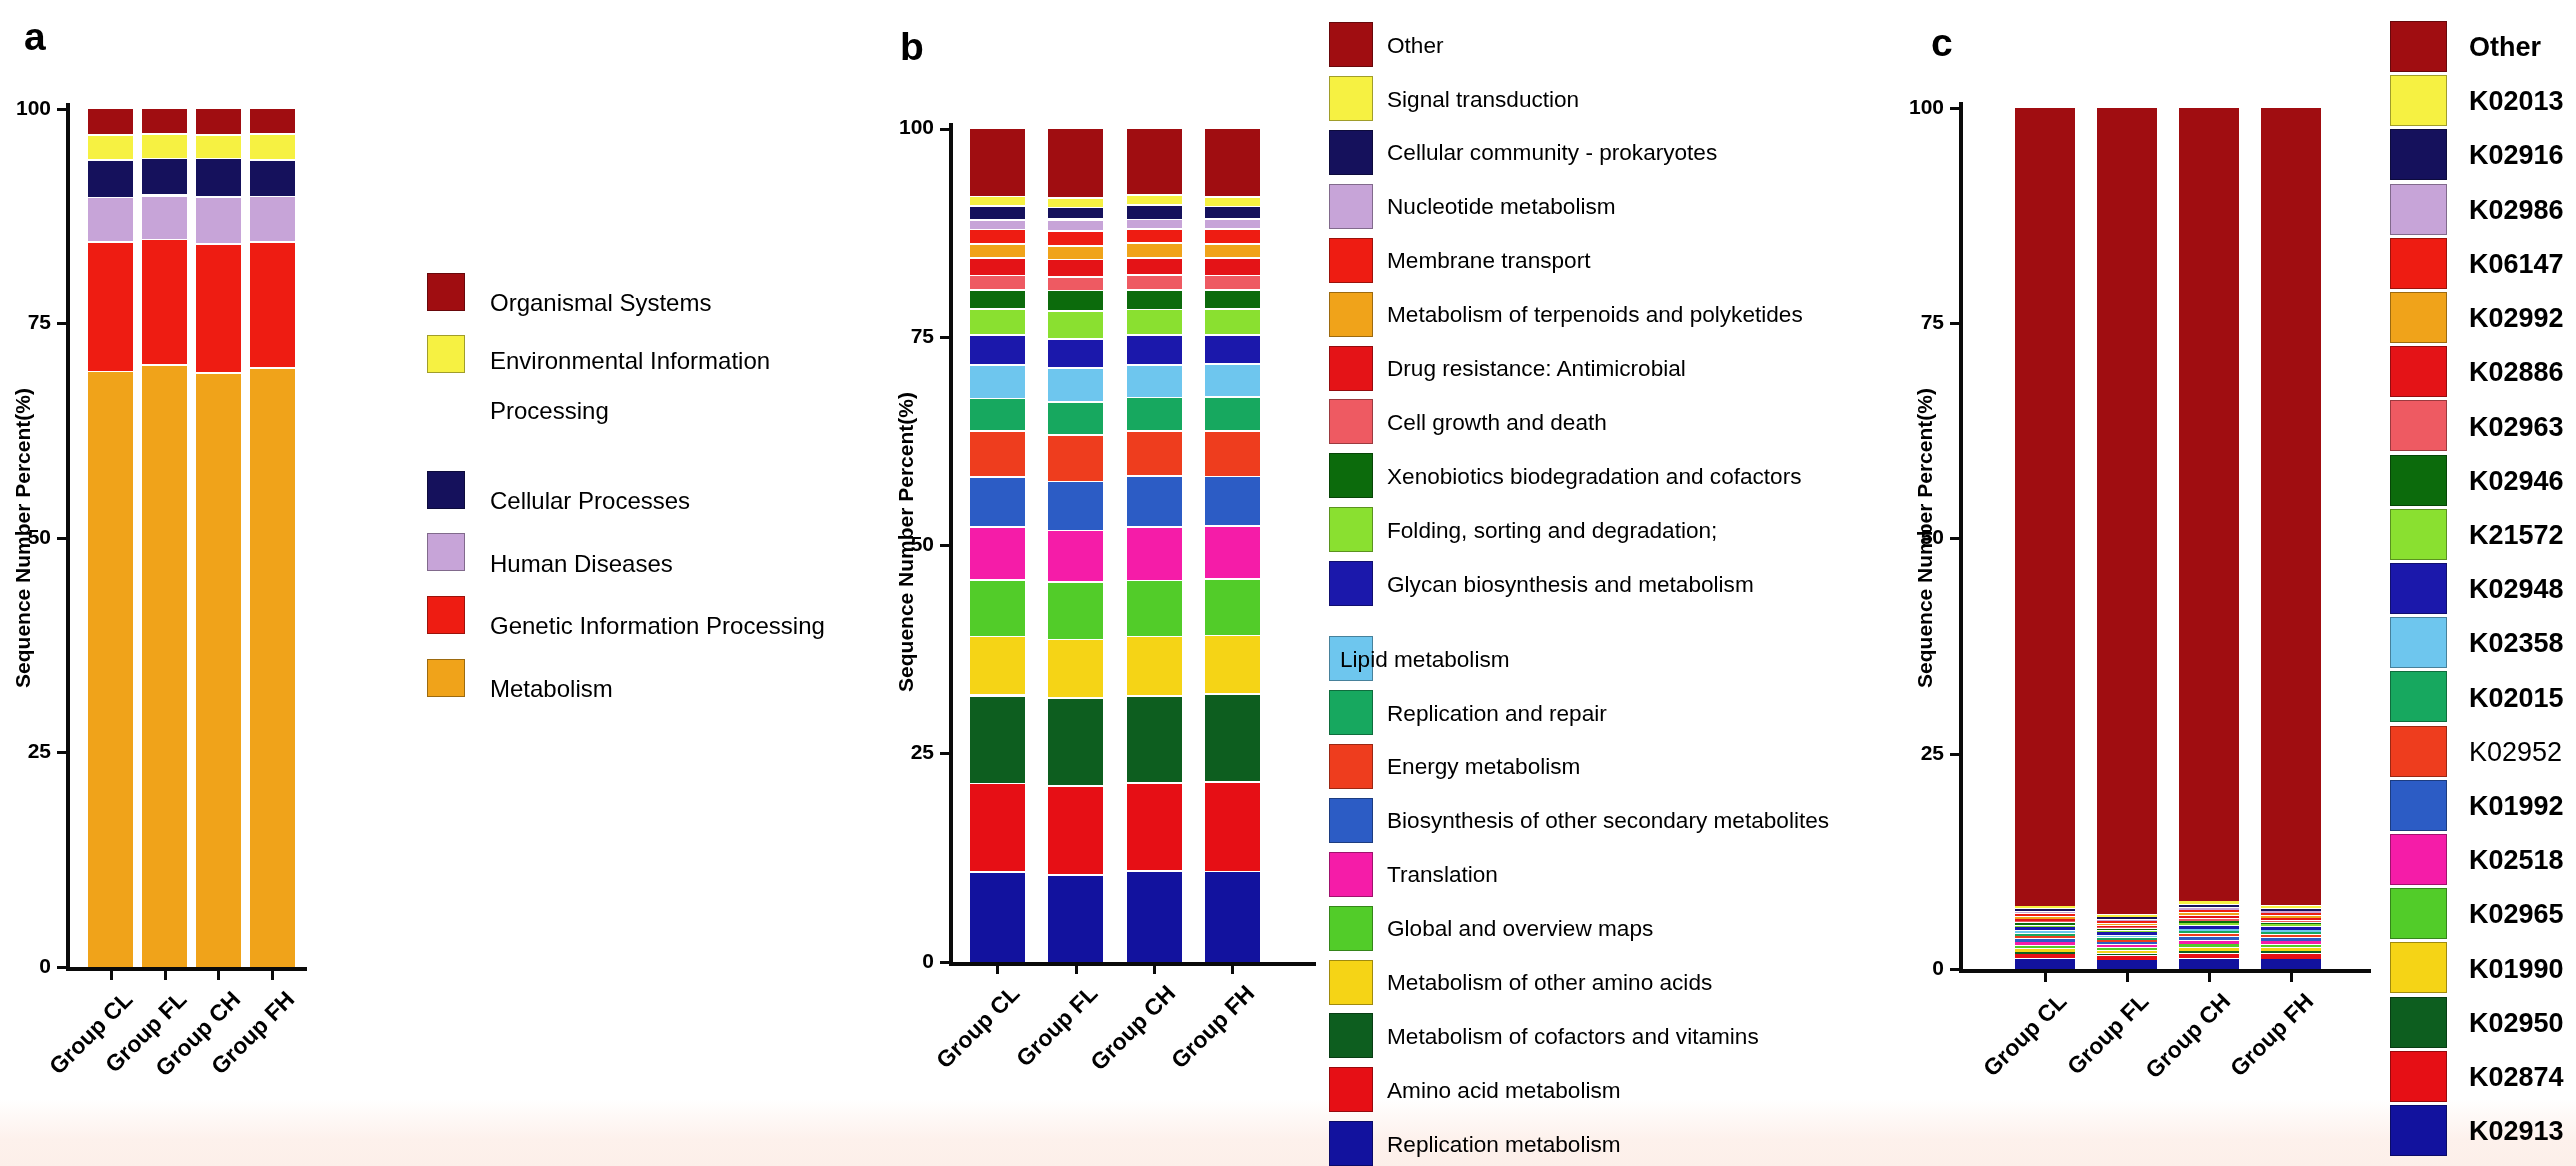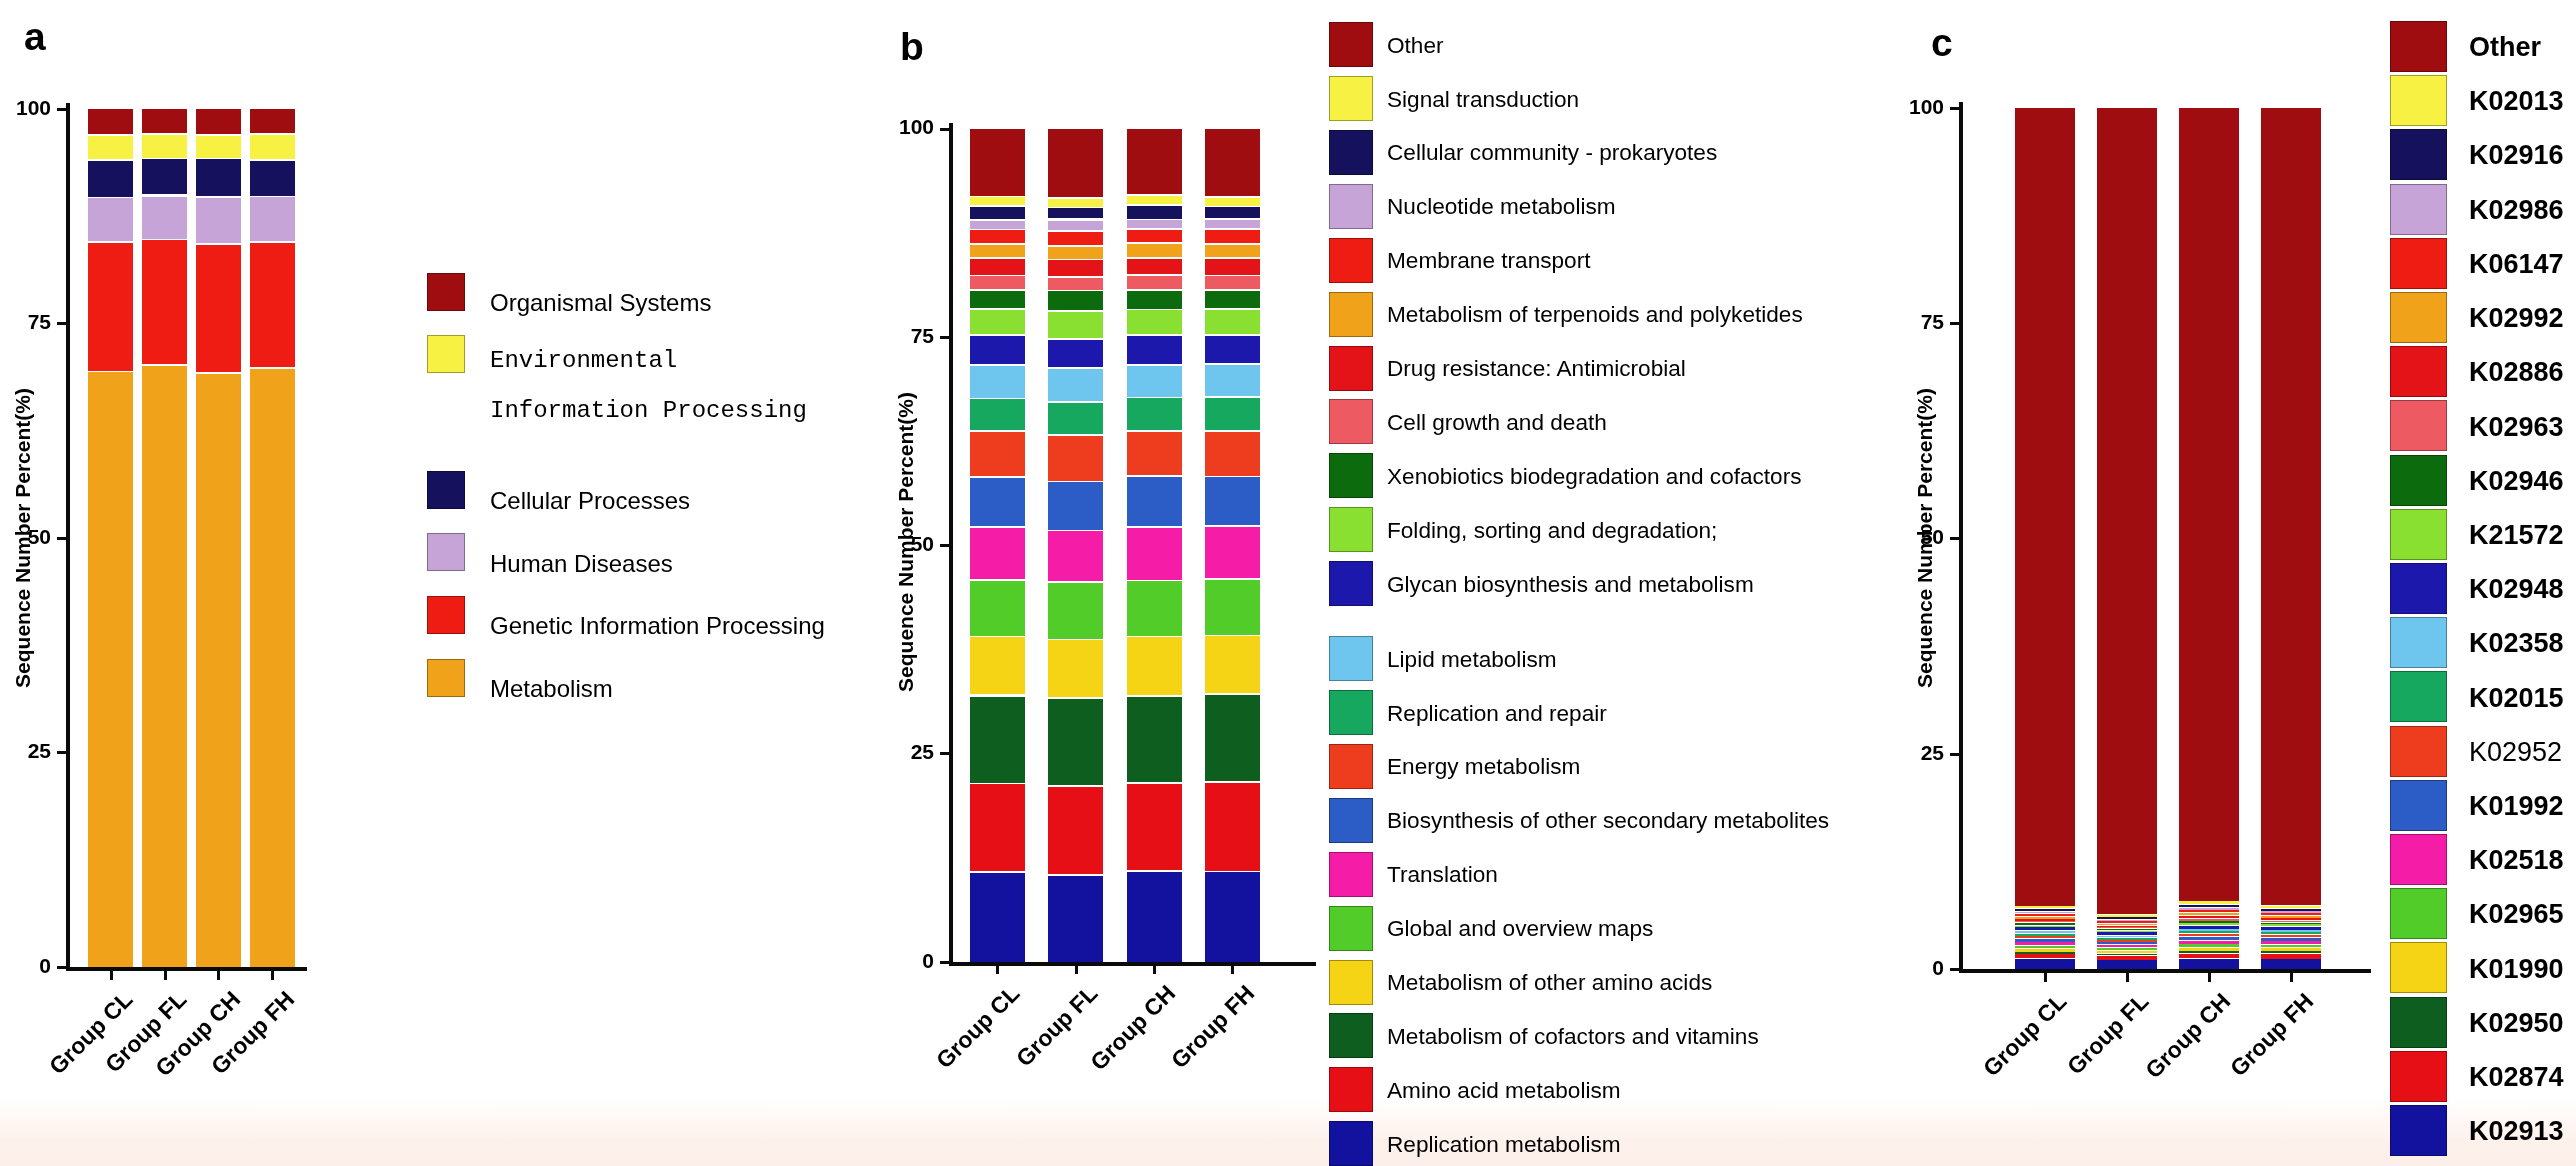--- a/index.html
+++ b/index.html
@@ -90,21 +90,21 @@
         <div class="axis" style="left: 271px; top: 971px; width: 2.9px; height: 8.7px;"></div>
         <div class="xlab" style="left: 107px; top: 986px;">Group FH</div>
       </div>
     <div class="abs" id="legend-0">
         <div>
           <div class="lg-sw abs" style="left: 427px; top: 273px; width: 38px; height: 38px; background: rgb(160, 13, 17);"></div>
           <div class="lg-tx" style="left: 490px; top: 278px; font-size: 24px; font-weight: 500; line-height: 2.1;">Organismal Systems</div>
         </div>
         <div>
           <div class="lg-sw abs" style="left: 427px; top: 335px; width: 38px; height: 38px; background: rgb(246, 241, 66);"></div>
-          <div class="lg-tx wrap" style="left: 490px; top: 336px; font-size: 24px; font-weight: 500; line-height: 2.1; width: 325px; font-family: Liberation Mono, monospace;">Environmental Information Processing</div>
+          <div class="lg-tx wrap" style="left: 490px; top: 336px; font-size: 24px; font-weight: 500; line-height: 2.1; width: 325px;">Environmental Information Processing</div>
         </div>
         <div>
           <div class="lg-sw abs" style="left: 427px; top: 471px; width: 38px; height: 38px; background: rgb(21, 17, 92);"></div>
           <div class="lg-tx" style="left: 490px; top: 476px; font-size: 24px; font-weight: 500; line-height: 2.1;">Cellular Processes</div>
         </div>
         <div>
           <div class="lg-sw abs" style="left: 427px; top: 533px; width: 38px; height: 38px; background: rgb(199, 164, 216);"></div>
           <div class="lg-tx" style="left: 490px; top: 539px; font-size: 24px; font-weight: 500; line-height: 2.1;">Human Diseases</div>
         </div>
         <div>
@@ -275,21 +275,21 @@
         <div>
           <div class="lg-sw abs" style="left: 1329px; top: 507px; width: 44px; height: 45px; background: rgb(138, 224, 48);"></div>
           <div class="lg-tx" style="left: 1387px; top: 517px; font-size: 22.6px; font-weight: 500; line-height: 1.2;">Folding, sorting and degradation;</div>
         </div>
         <div>
           <div class="lg-sw abs" style="left: 1329px; top: 561px; width: 44px; height: 45px; background: rgb(27, 24, 171);"></div>
           <div class="lg-tx" style="left: 1387px; top: 571px; font-size: 22.6px; font-weight: 500; line-height: 1.2;">Glycan biosynthesis and metabolism</div>
         </div>
         <div>
           <div class="lg-sw abs" style="left: 1329px; top: 636px; width: 44px; height: 45px; background: rgb(110, 198, 238);"></div>
-          <div class="lg-tx" style="left: 1387px; top: 646px; font-size: 22.6px; font-weight: 500; line-height: 1.2;">Lipid metabolism</div>
+          <div class="lg-tx" style="left: 1340px; top: 646px; font-size: 22.6px; font-weight: 500; line-height: 1.2;">Lipid metabolism</div>
         </div>
         <div>
           <div class="lg-sw abs" style="left: 1329px; top: 690px; width: 44px; height: 45px; background: rgb(23, 168, 95);"></div>
           <div class="lg-tx" style="left: 1387px; top: 700px; font-size: 22.6px; font-weight: 500; line-height: 1.2;">Replication and repair</div>
         </div>
         <div>
           <div class="lg-sw abs" style="left: 1329px; top: 744px; width: 44px; height: 45px; background: rgb(238, 61, 30);"></div>
           <div class="lg-tx" style="left: 1387px; top: 753px; font-size: 22.6px; font-weight: 500; line-height: 1.2;">Energy metabolism</div>
         </div>
         <div>

